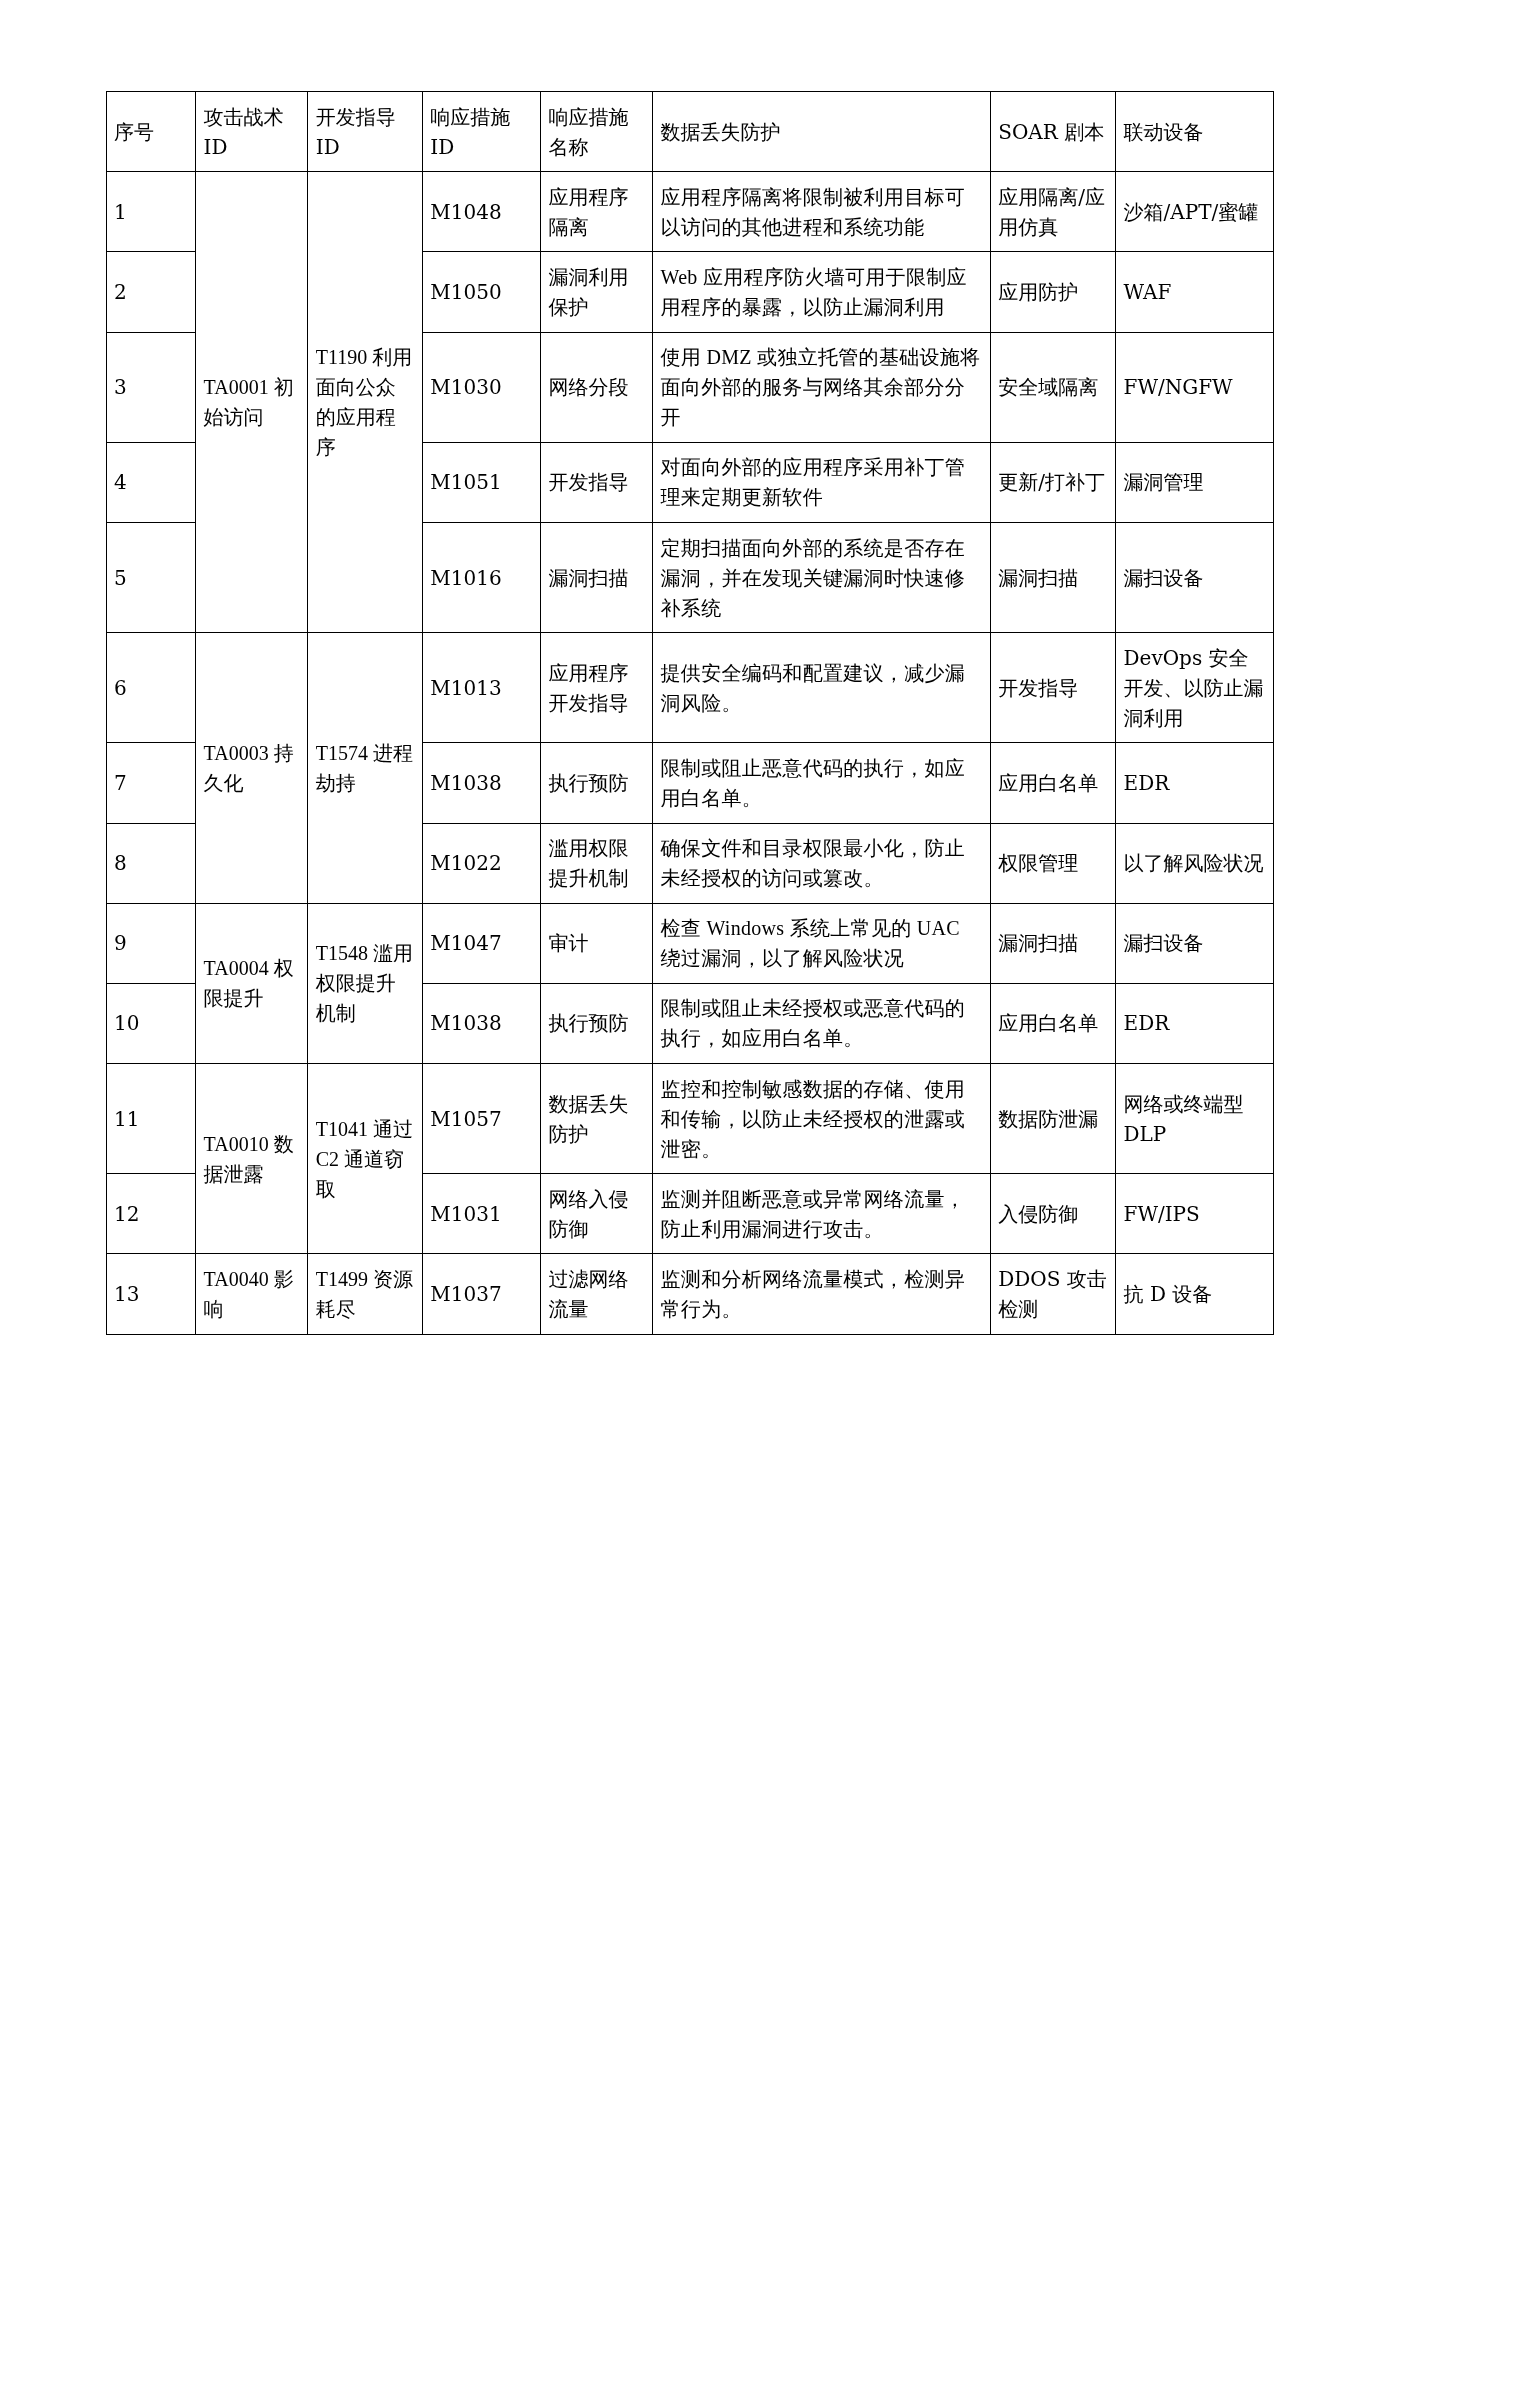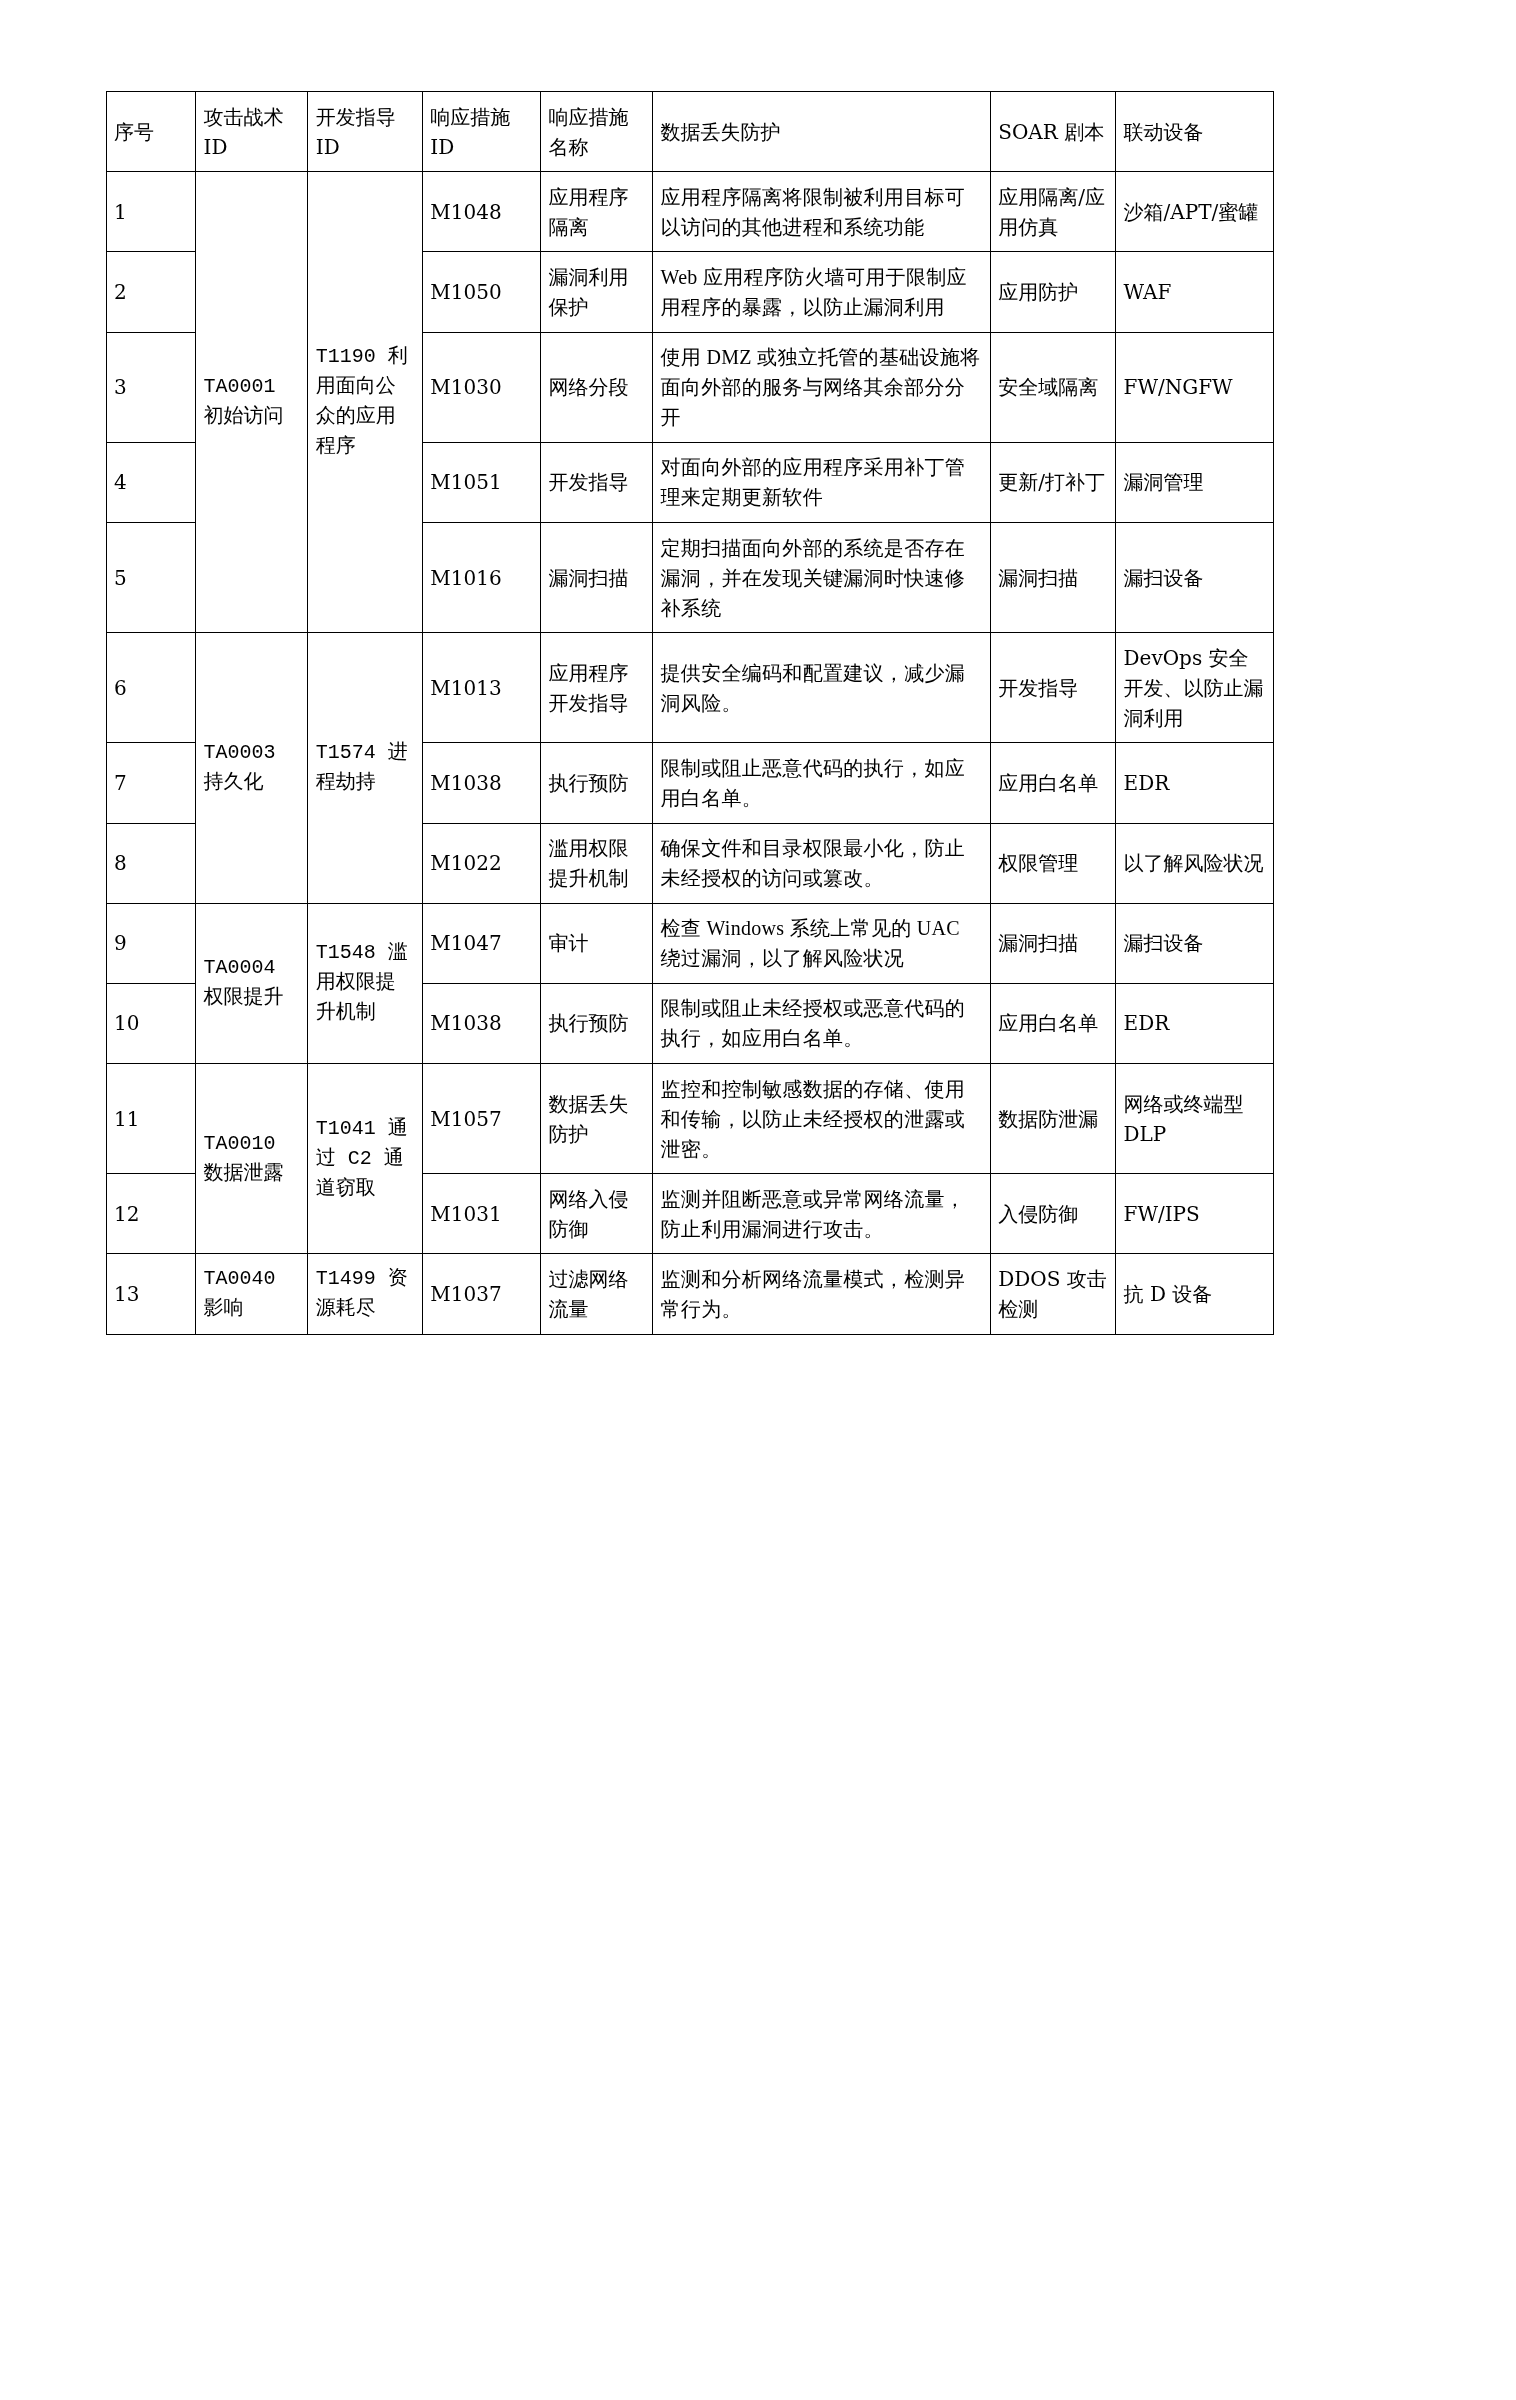--- a/index.html
+++ b/index.html
@@ -43,21 +43,21 @@
     vertical-align: middle;
     padding: 13.4px 7.6px;
   }
   td.num {
     text-align: center;
     font-family: "DejaVu Serif", "Liberation Serif", serif;
     font-size: 20px;
   }
   td.tactic, td.tech {
     text-align: left;
-    font-family: Liberation Mono, monospace;
+    font-family: Liberation Serif, serif;
   }
   td.mid {
     font-family: "DejaVu Serif", "Liberation Serif", serif;
   }
   td.desc {
     font-family: Liberation Serif, serif;
     letter-spacing: 0.3px;
   }
   
   col.c1 { width: 75px; }

